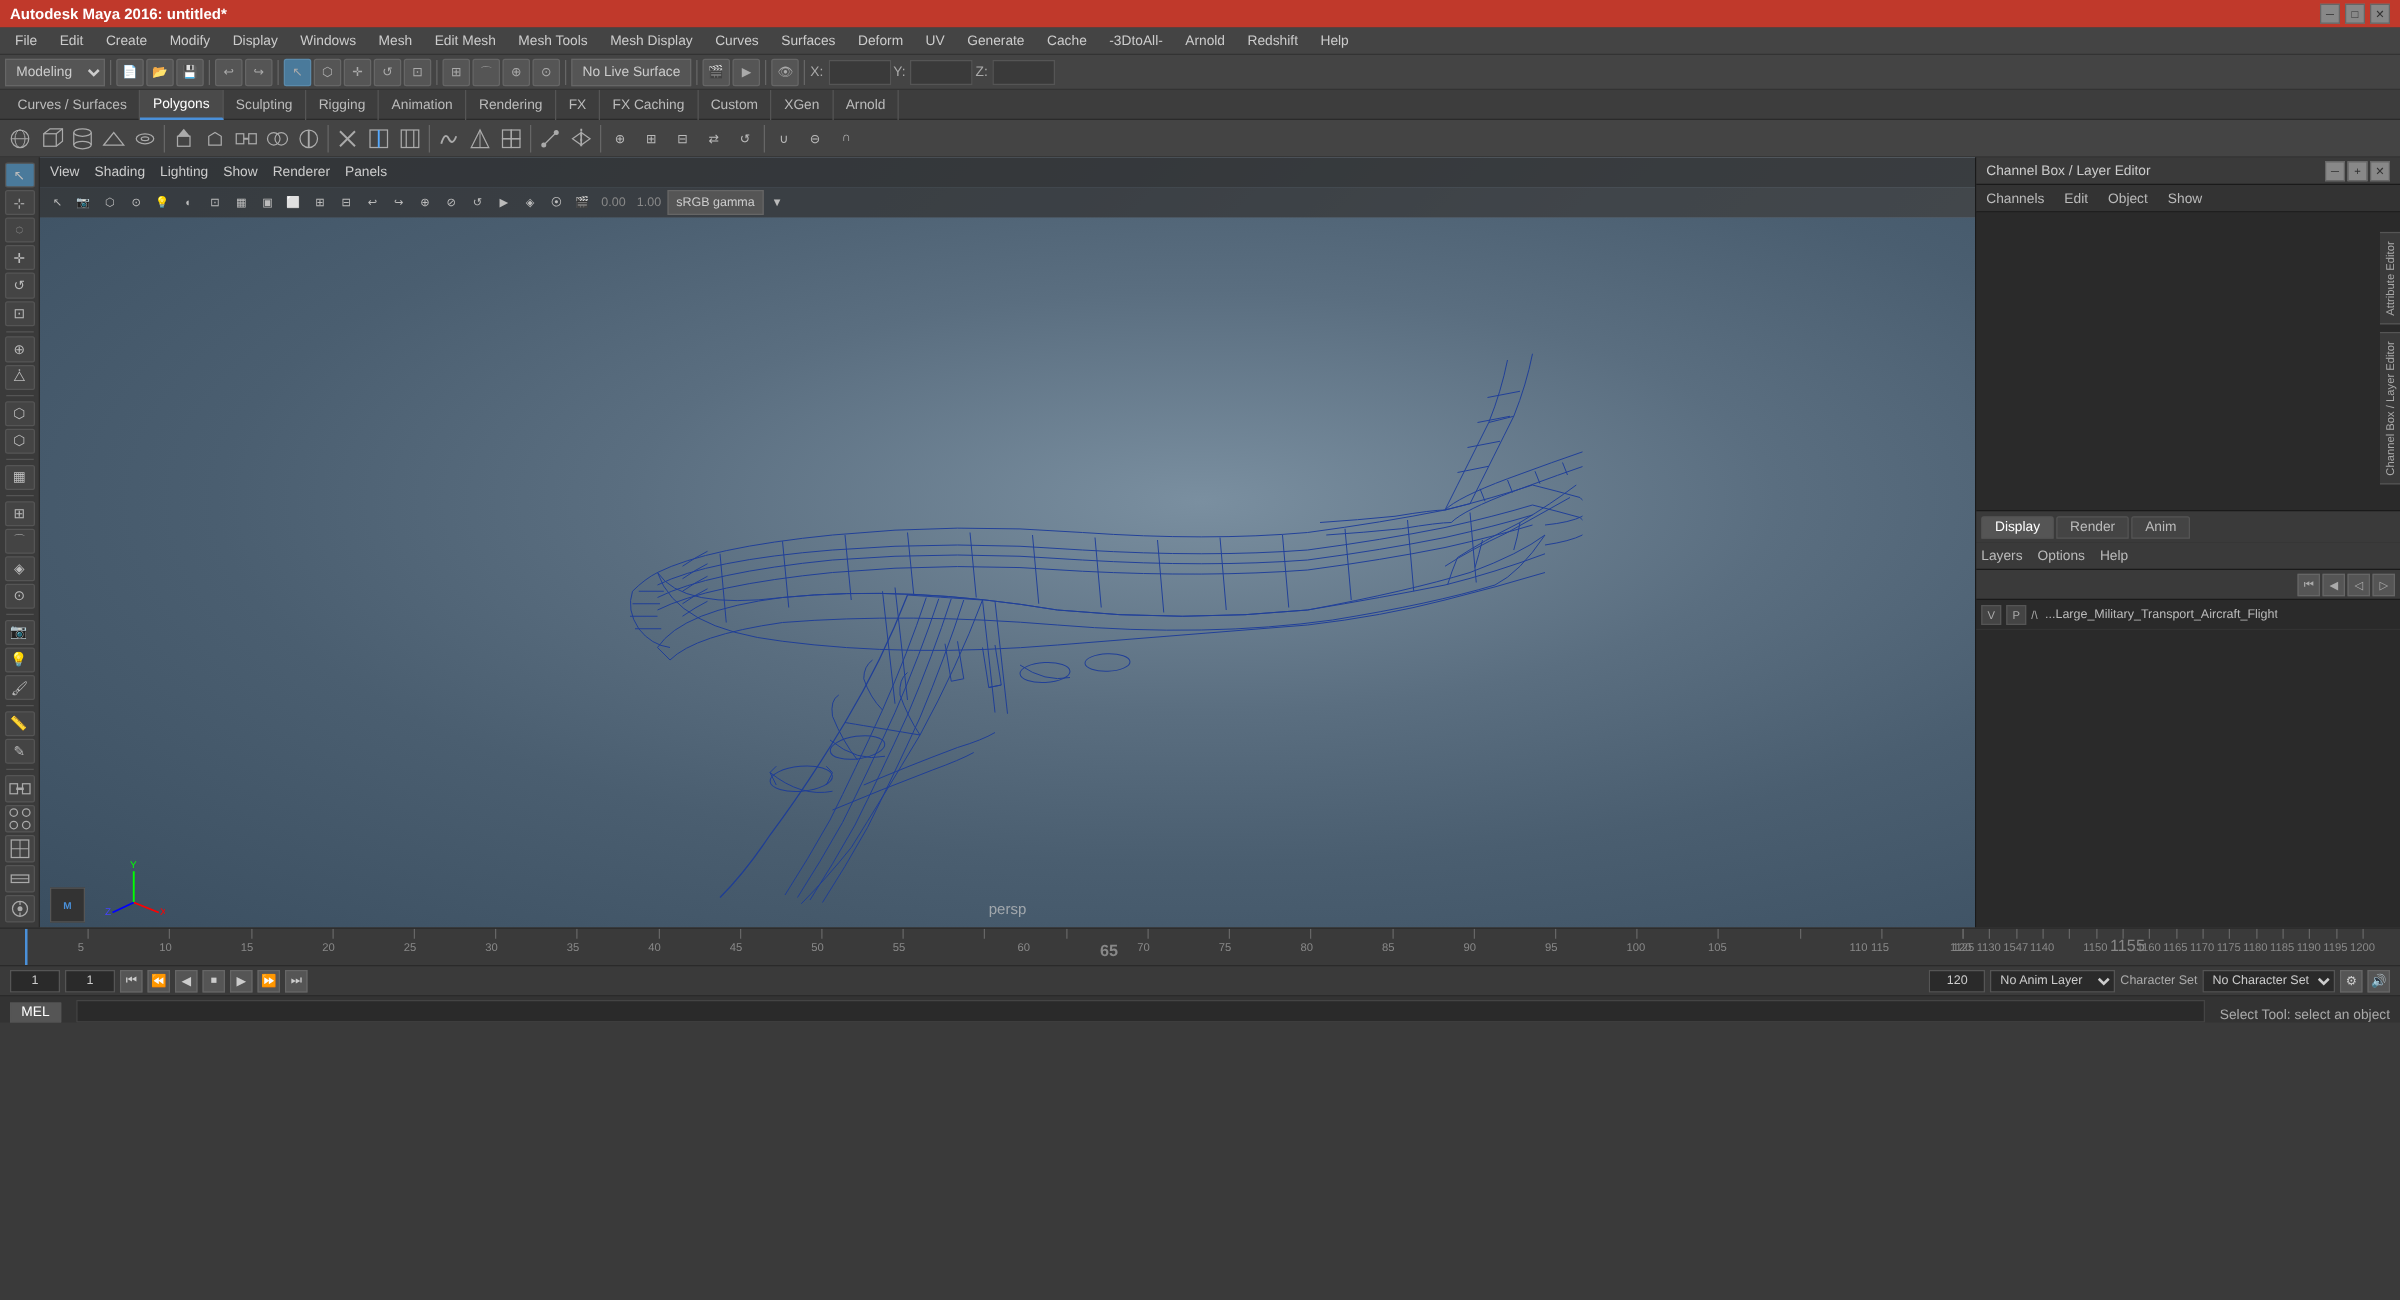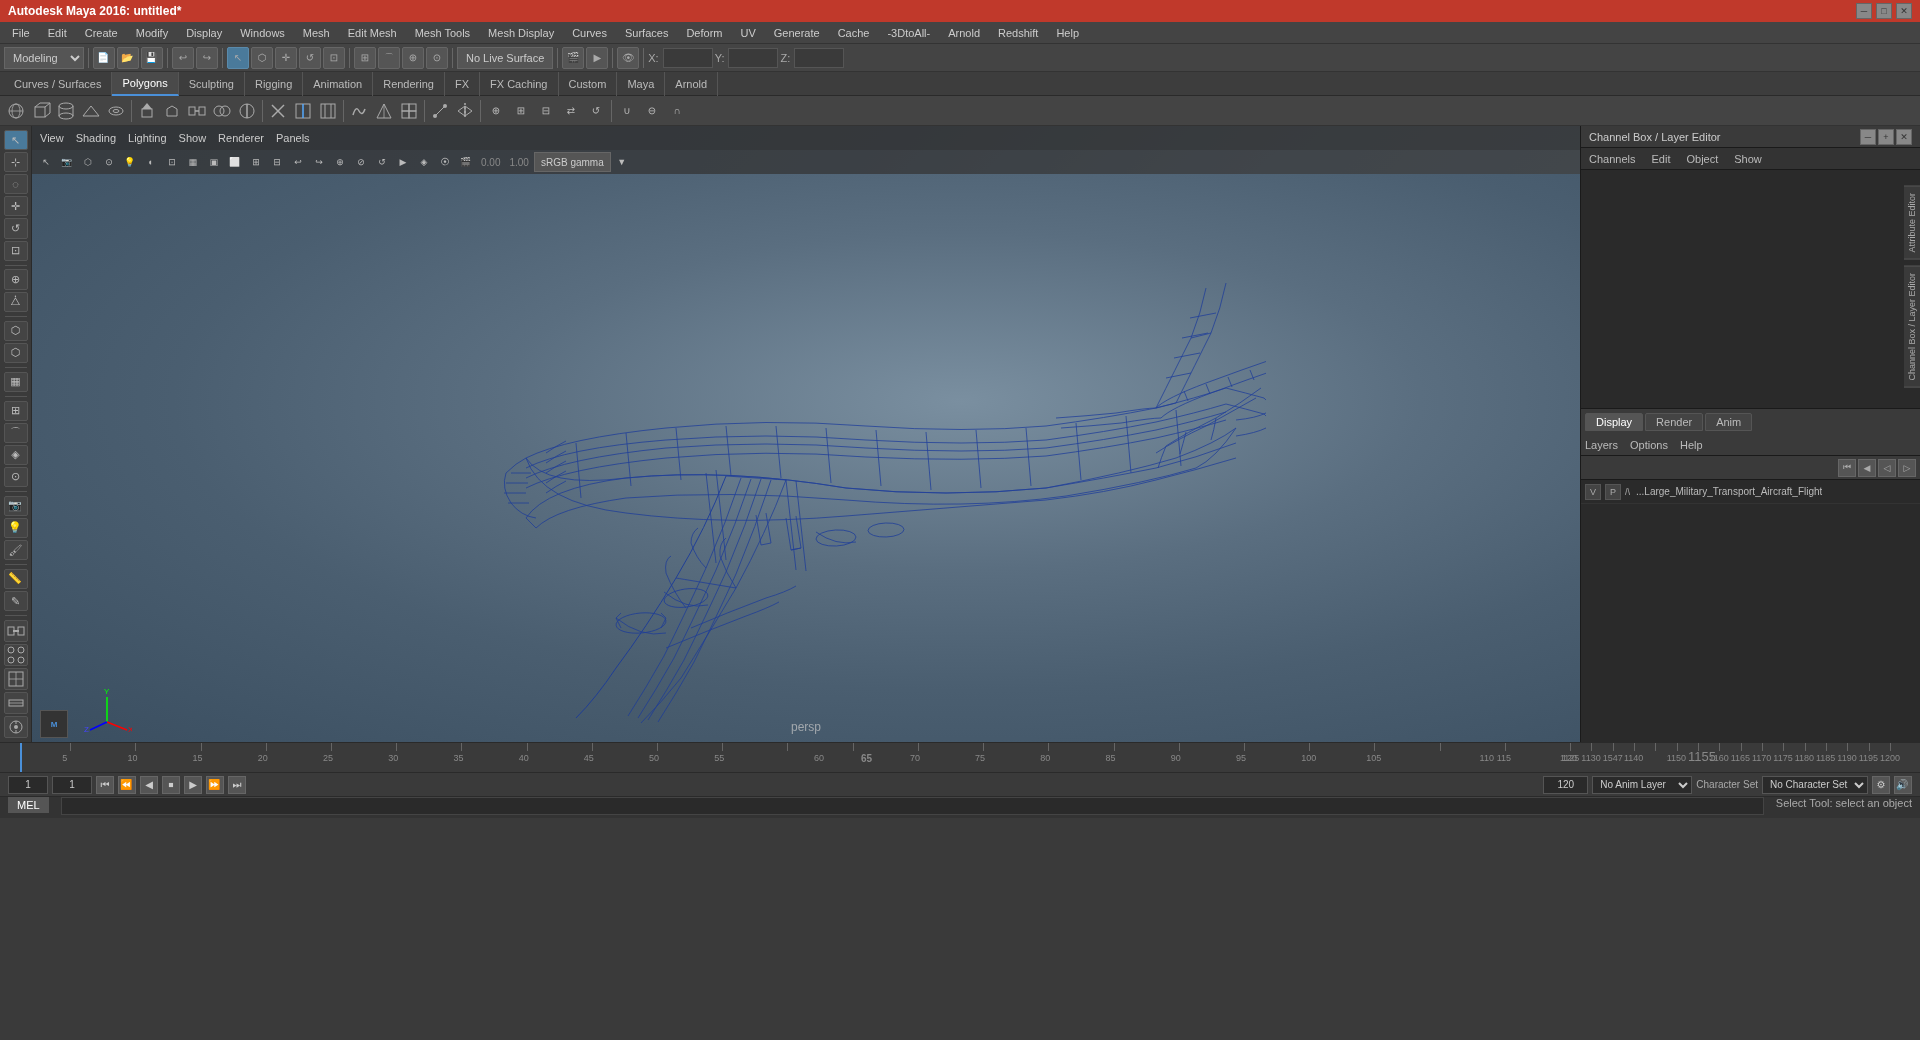--- a/index.html
+++ b/index.html
@@ -652,21 +652,21 @@
 <div id="tab-bar">
   <div class="tab">Curves / Surfaces</div>
   <div class="tab active">Polygons</div>
   <div class="tab">Sculpting</div>
   <div class="tab">Rigging</div>
   <div class="tab">Animation</div>
   <div class="tab">Rendering</div>
   <div class="tab">FX</div>
   <div class="tab">FX Caching</div>
   <div class="tab">Custom</div>
-  <div class="tab">Maya</div>
+  <div class="tab">XGen</div>
   <div class="tab">Arnold</div>
 </div>
 
 <div id="icon-toolbar">
 
   <div class="icon-btn">
     <svg width="20" height="20">
         <circle cx="10" cy="10" r="7" fill="none" stroke="#aaa" stroke-width="1"></circle>
         <ellipse cx="10" cy="10" rx="4" ry="7" fill="none" stroke="#aaa" stroke-width="0.8"></ellipse>
         <line x1="3" y1="10" x2="17" y2="10" stroke="#aaa" stroke-width="0.8"></line>
@@ -1118,21 +1118,21 @@
       <div style="position: absolute; left: 518.639px; top: 10px; font-size: 9px; color: rgb(136, 136, 136);">40</div>
       <div style="position: absolute; left: 591.849px; top: 0px; width: 1px; height: 8px; background: rgb(102, 102, 102);"></div>
       <div style="position: absolute; left: 583.849px; top: 10px; font-size: 9px; color: rgb(136, 136, 136);">45</div>
       <div style="position: absolute; left: 657.059px; top: 0px; width: 1px; height: 8px; background: rgb(102, 102, 102);"></div>
       <div style="position: absolute; left: 649.059px; top: 10px; font-size: 9px; color: rgb(136, 136, 136);">50</div>
       <div style="position: absolute; left: 722.269px; top: 0px; width: 1px; height: 8px; background: rgb(102, 102, 102);"></div>
       <div style="position: absolute; left: 714.269px; top: 10px; font-size: 9px; color: rgb(136, 136, 136);">55</div>
       <div style="position: absolute; left: 787.479px; top: 0px; width: 1px; height: 8px; background: rgb(102, 102, 102);"></div>
       <div style="position: absolute; left: 814px; top: 10px; font-size: 9px; color: rgb(136, 136, 136);">60</div>
       <div style="position: absolute; left: 852.689px; top: 0px; width: 1px; height: 8px; background: rgb(102, 102, 102);"></div>
-      <div style="position: absolute; left: 861px; top: 10px; font-size: 10px; color: rgb(136, 136, 136); font-weight: bold;">65</div>
+      <div style="position: absolute; left: 880px; top: 10px; font-size: 13px; color: rgb(136, 136, 136); font-weight: bold;">65</div>
       <div style="position: absolute; left: 917.899px; top: 0px; width: 1px; height: 8px; background: rgb(102, 102, 102);"></div>
       <div style="position: absolute; left: 909.899px; top: 10px; font-size: 9px; color: rgb(136, 136, 136);">70</div>
       <div style="position: absolute; left: 983.109px; top: 0px; width: 1px; height: 8px; background: rgb(102, 102, 102);"></div>
       <div style="position: absolute; left: 975.109px; top: 10px; font-size: 9px; color: rgb(136, 136, 136);">75</div>
       <div style="position: absolute; left: 1048.32px; top: 0px; width: 1px; height: 8px; background: rgb(102, 102, 102);"></div>
       <div style="position: absolute; left: 1040.32px; top: 10px; font-size: 9px; color: rgb(136, 136, 136);">80</div>
       <div style="position: absolute; left: 1113.53px; top: 0px; width: 1px; height: 8px; background: rgb(102, 102, 102);"></div>
       <div style="position: absolute; left: 1105.53px; top: 10px; font-size: 9px; color: rgb(136, 136, 136);">85</div>
       <div style="position: absolute; left: 1178.74px; top: 0px; width: 1px; height: 8px; background: rgb(102, 102, 102);"></div>
       <div style="position: absolute; left: 1170.74px; top: 10px; font-size: 9px; color: rgb(136, 136, 136);">90</div>
@@ -1199,17 +1199,17 @@
     <option>No Anim Layer</option>
   </select>
   <span style="font-size:10px; color:#aaa;">Character Set</span>
   <select id="char-set-dropdown">
     <option>No Character Set</option>
   </select>
   <div class="playback-btn">⚙</div>
   <div class="playback-btn">🔊</div>
 </div>
 
-<div id="status-bar" style="width:1920px; height:22px; background:#333; display:flex; align-items:flex-start; padding:0 8px; border-top:1px solid #2a2a2a; gap:12px;">
+<div id="status-bar" style="width:1920px; height:22px; background:#333; display:flex; align-items:flex-end; padding:0 8px; border-top:1px solid #2a2a2a; gap:12px;">
   <div class="status-tab active">MEL</div>
   <input type="text" style="flex: 1 1 0%; height: 18px; background: rgb(42, 42, 42); border: 1px solid rgb(68, 68, 68); color: rgb(136, 136, 136); font-size: 11px; padding: 0px 4px;" placeholder="">
   <span class="status-text">Select Tool: select an object</span>
 </div>
 
 </body></html>

